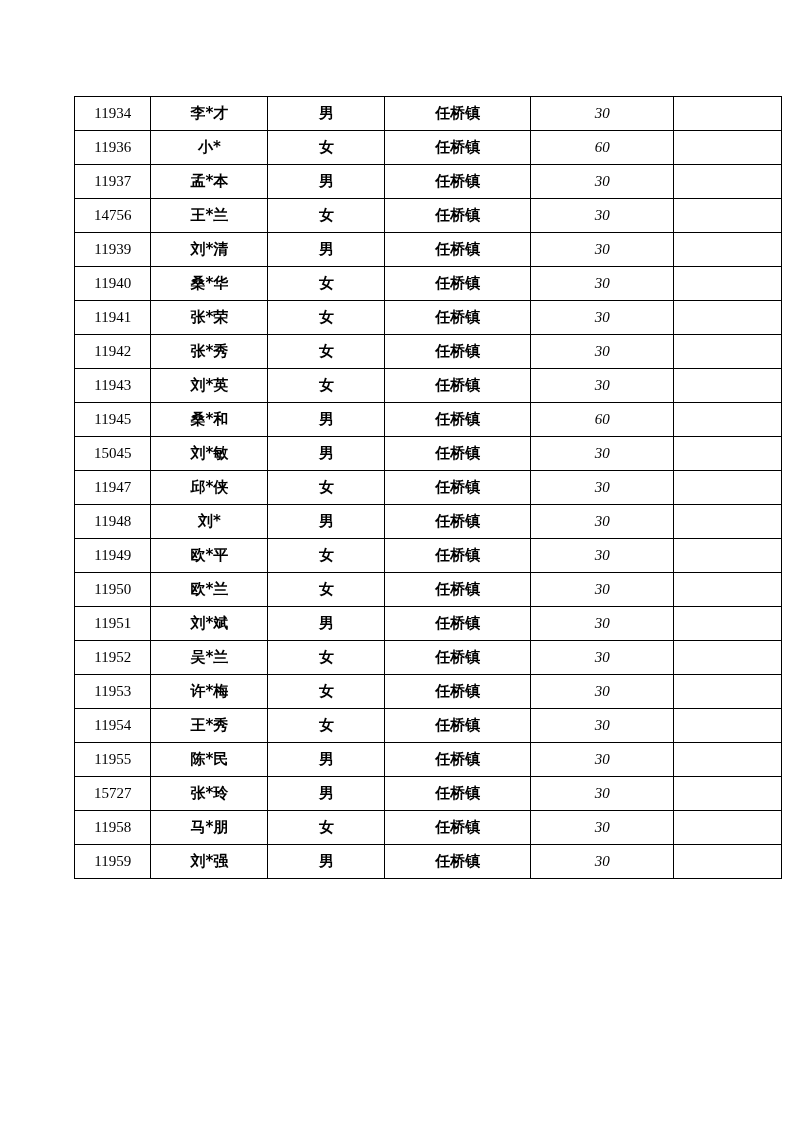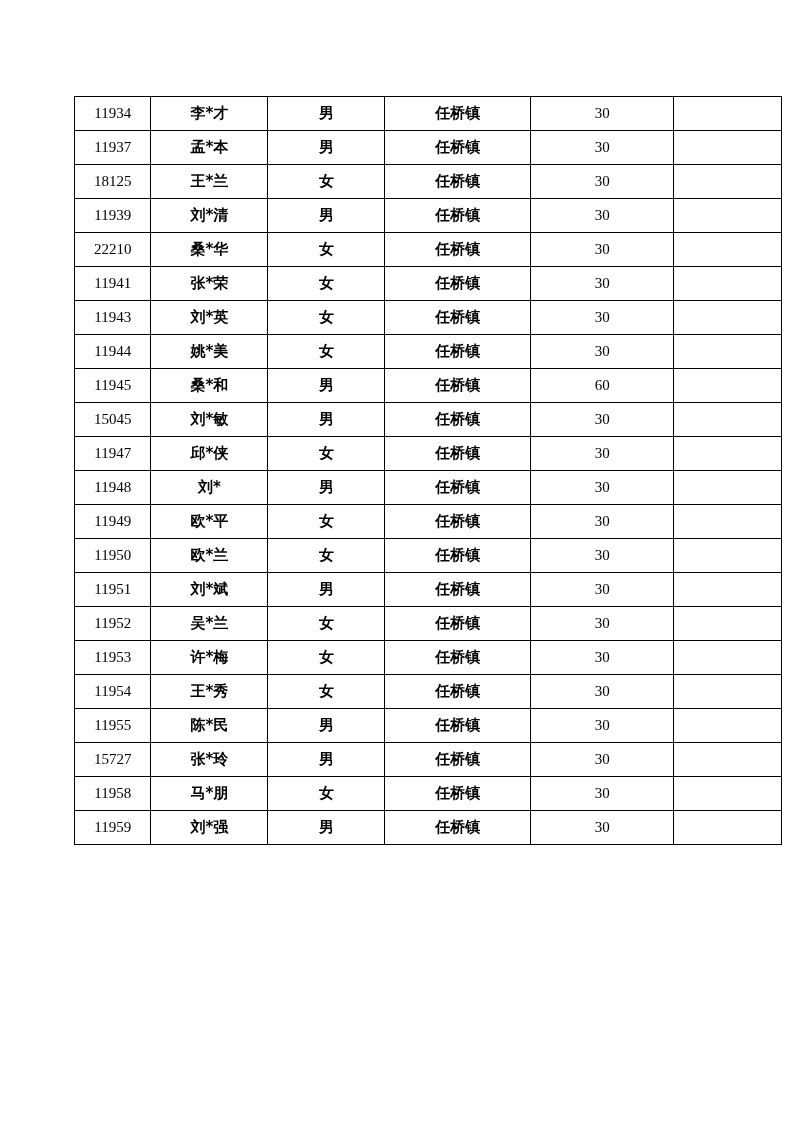--- a/index.html
+++ b/index.html
@@ -54,20 +54,21 @@
   td.name-cell,
   td.sex-cell,
   td.town-cell {
     font-family: "DejaVu Sans", "Liberation Sans", sans-serif;
     font-size: 14px;
     font-weight: 600;
   }
   td.amt-cell {
     font-family: "Liberation Serif", "DejaVu Serif", serif;
     font-size: 15px;
+    font-style: italic;
   }
   td.blank-cell {
     font-size: 15px;
   }
 </style>
 </head>
 <body>
 
 <div class="page">
   <div class="table-wrap">
@@ -83,70 +84,78 @@
       <tbody>
           <tr>
             <td class="id-cell">11934</td>
             <td class="name-cell">李*才</td>
             <td class="sex-cell">男</td>
             <td class="town-cell">任桥镇</td>
             <td class="amt-cell">30</td>
             <td class="blank-cell"></td>
           </tr>
           <tr>
+            <td class="id-cell">11936</td>
+            <td class="name-cell">小*</td>
+            <td class="sex-cell">女</td>
+            <td class="town-cell">任桥镇</td>
+            <td class="amt-cell">60</td>
+            <td class="blank-cell"></td>
+          </tr>
+          <tr>
             <td class="id-cell">11937</td>
             <td class="name-cell">孟*本</td>
             <td class="sex-cell">男</td>
             <td class="town-cell">任桥镇</td>
             <td class="amt-cell">30</td>
             <td class="blank-cell"></td>
           </tr>
           <tr>
-            <td class="id-cell">18125</td>
+            <td class="id-cell">14756</td>
             <td class="name-cell">王*兰</td>
             <td class="sex-cell">女</td>
             <td class="town-cell">任桥镇</td>
             <td class="amt-cell">30</td>
             <td class="blank-cell"></td>
           </tr>
           <tr>
             <td class="id-cell">11939</td>
             <td class="name-cell">刘*清</td>
             <td class="sex-cell">男</td>
             <td class="town-cell">任桥镇</td>
             <td class="amt-cell">30</td>
             <td class="blank-cell"></td>
           </tr>
           <tr>
-            <td class="id-cell">22210</td>
+            <td class="id-cell">11940</td>
             <td class="name-cell">桑*华</td>
             <td class="sex-cell">女</td>
             <td class="town-cell">任桥镇</td>
             <td class="amt-cell">30</td>
             <td class="blank-cell"></td>
           </tr>
           <tr>
             <td class="id-cell">11941</td>
             <td class="name-cell">张*荣</td>
             <td class="sex-cell">女</td>
             <td class="town-cell">任桥镇</td>
             <td class="amt-cell">30</td>
             <td class="blank-cell"></td>
           </tr>
           <tr>
+            <td class="id-cell">11942</td>
+            <td class="name-cell">张*秀</td>
+            <td class="sex-cell">女</td>
+            <td class="town-cell">任桥镇</td>
+            <td class="amt-cell">30</td>
+            <td class="blank-cell"></td>
+          </tr>
+          <tr>
             <td class="id-cell">11943</td>
             <td class="name-cell">刘*英</td>
-            <td class="sex-cell">女</td>
-            <td class="town-cell">任桥镇</td>
-            <td class="amt-cell">30</td>
-            <td class="blank-cell"></td>
-          </tr>
-          <tr>
-            <td class="id-cell">11944</td>
-            <td class="name-cell">姚*美</td>
             <td class="sex-cell">女</td>
             <td class="town-cell">任桥镇</td>
             <td class="amt-cell">30</td>
             <td class="blank-cell"></td>
           </tr>
           <tr>
             <td class="id-cell">11945</td>
             <td class="name-cell">桑*和</td>
             <td class="sex-cell">男</td>
             <td class="town-cell">任桥镇</td>

